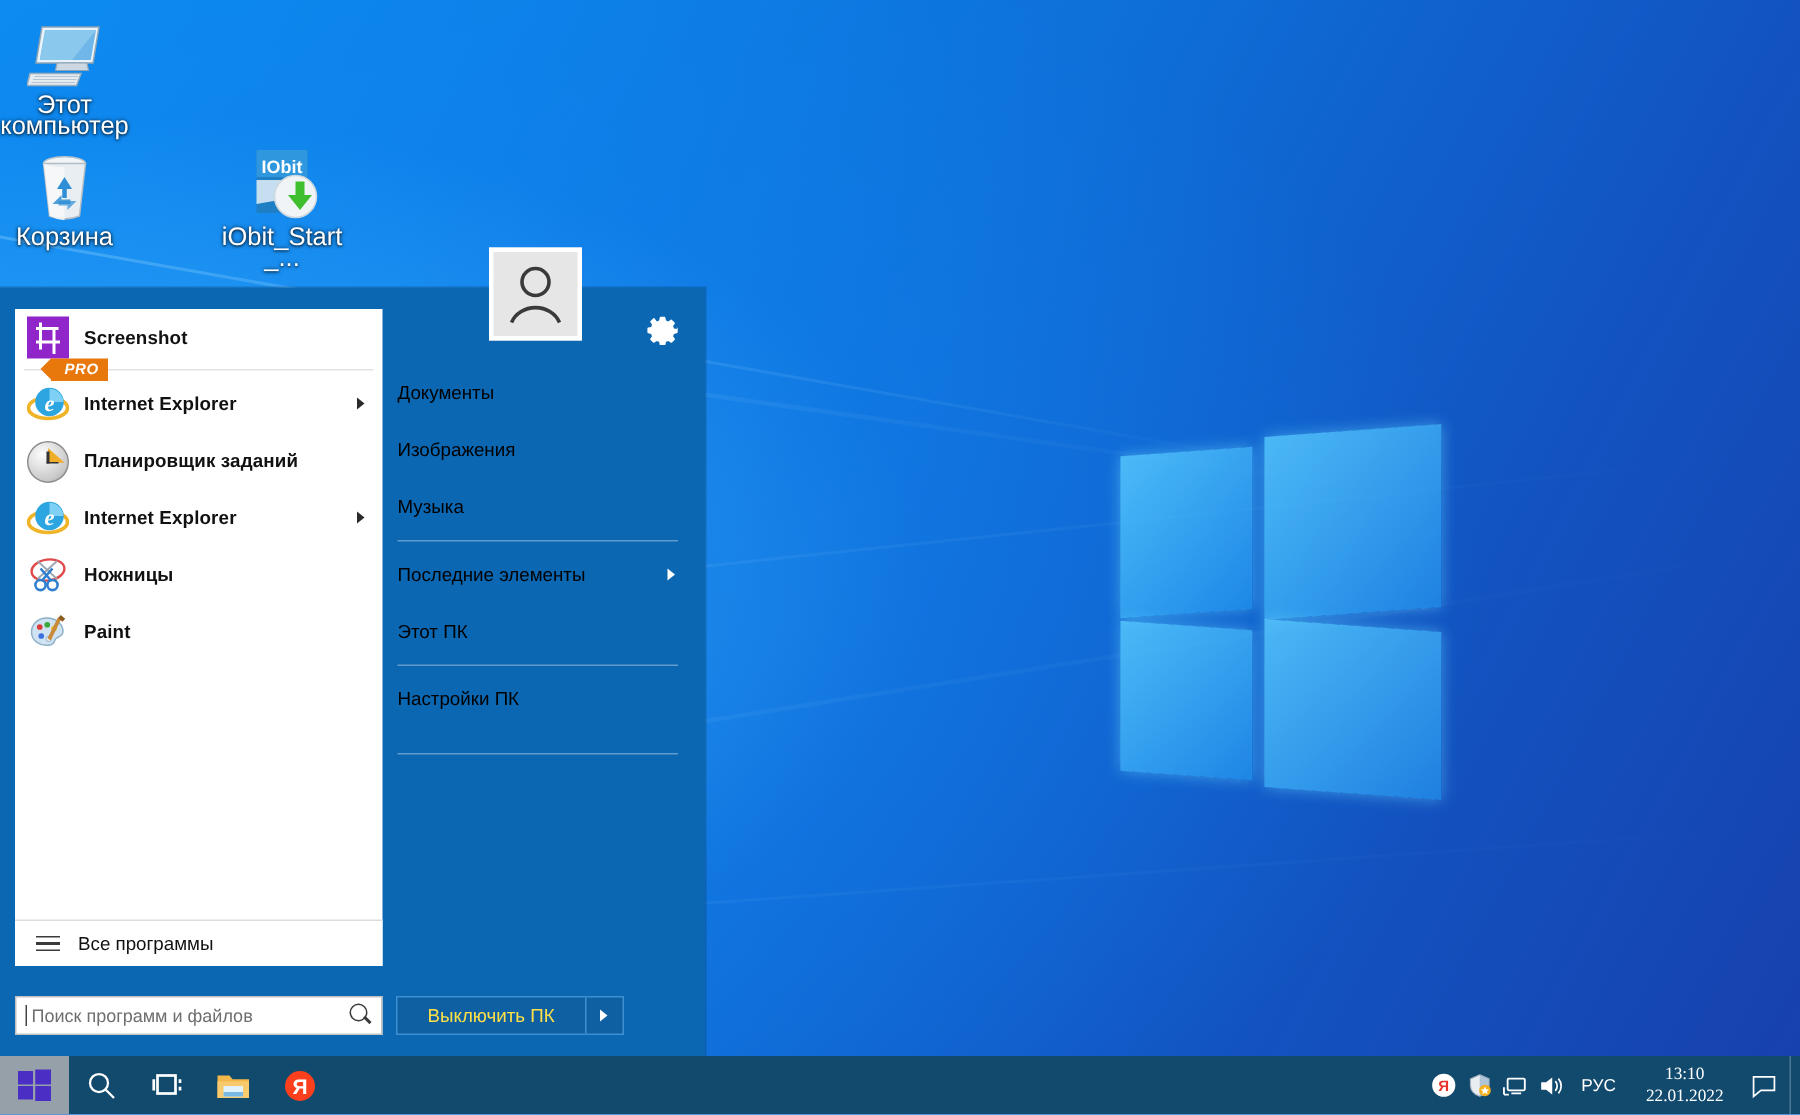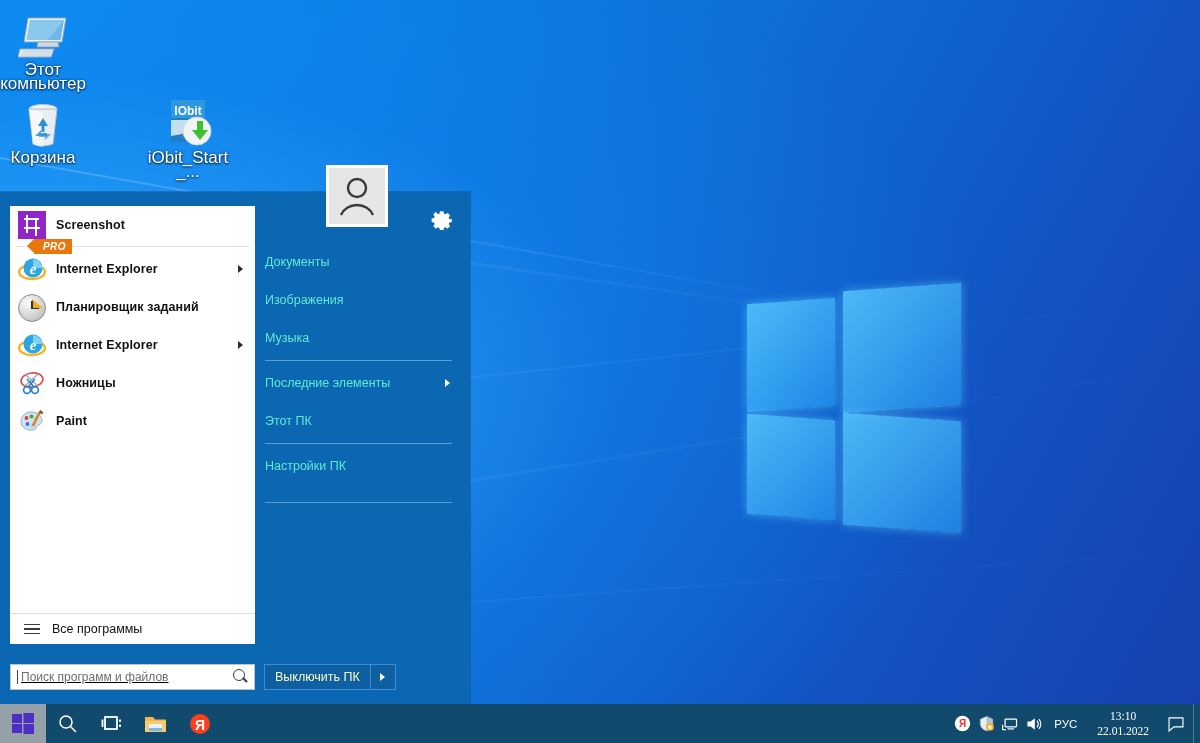--- a/index.html
+++ b/index.html
@@ -216,21 +216,20 @@
     position: absolute;
     left: 10px;
     bottom: 14px;
     width: 245px;
     height: 26px;
     background: #fff;
     border: 1px solid #c2c2c2;
     box-sizing: border-box;
     display: flex;
     align-items: center;
-    text-decoration: underline;
   }
   .searchbox .caret {
     width: 1px; height: 14px; background:#444; margin-left:6px; margin-right:1px;
   }
   .searchbox input {
     flex: 1;
     border: none;
     outline: none;
     font-size: 12px;
     color: #6a6a6a;
@@ -263,22 +262,22 @@
     bottom: 14px;
     height: 26px;
     display: flex;
     align-items: stretch;
     border: 1px solid #3e8fd0;
     background: #0f5fa3;
     box-sizing: border-box;
   }
   .shutdown .main {
     display: flex; align-items: center;
-    padding: 0 10px;
-    color: #fef9c3;
+    padding: 0 20px;
+    color: #fde047;
     font-size: 12.5px;
     white-space: nowrap;
   }
   .shutdown .chev {
     width: 24px;
     border-left: 1px solid #3e8fd0;
     display:flex; align-items:center; justify-content:center;
   }
   .shutdown .chev::after {
     content:"";
@@ -294,21 +293,21 @@
     left: 255px;
     top: 0;
     width: 215px;
     height: 512px;
   }
   .right-item {
     height: 24px;
     display: flex;
     align-items: center;
     padding-left: 10px;
-    color: #5eead4;
+    color: #000000;
     font-size: 12.5px;
     position: relative;
     white-space: nowrap;
   }
   .right-item .arrow {
     position: absolute;
     right: 20px;
     width:0;height:0;
     border-left:5px solid #fff;
     border-top:4px solid transparent;

